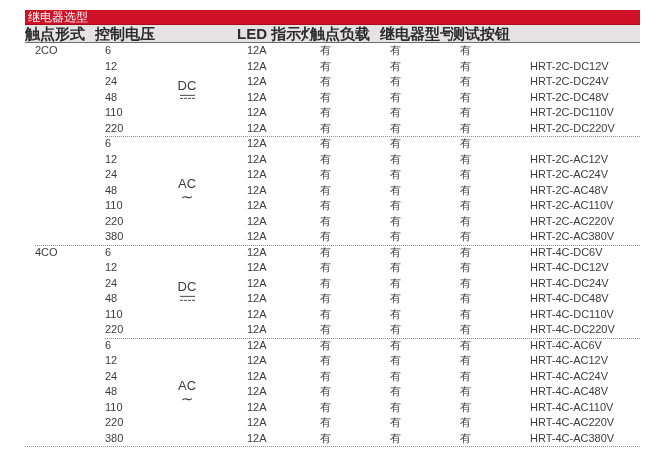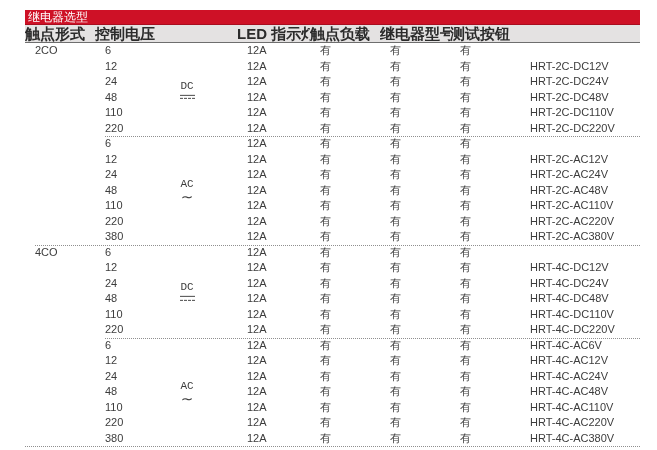--- a/index.html
+++ b/index.html
@@ -49,21 +49,21 @@
     border-top:1px dotted #8f8f8f;
   }
   .symbol{
     position:absolute;
     left:130px;top:50%;
     transform:translateY(-52%);
     width:44px;
     text-align:center;
     pointer-events:none;
   }
-  .sym-label{font-size:11px;line-height:12px;font-family:Liberation Mono, monospace;}
+  .sym-label{font-size:13px;line-height:12px;}
   .dc-glyph{width:15px;margin:3px auto 0;}
   .dc-solid{border-top:1.5px solid #4a4a4a;}
   .dc-dash{border-top:1.5px dashed #4a4a4a;margin-top:2.5px;}
   .ac-glyph{font-size:15px;line-height:9px;margin-top:2px;}
 </style>
 </head>
 <body>
 
 <div class="page">
   <div class="container">
@@ -210,20 +210,21 @@
           </div>
         </div>
         <div class="group sep-full">
           <div class="row grid">
             <div class="cell">4CO</div>
             <div class="cell">6</div>
             <div class="cell">12A</div>
             <div class="cell">有</div>
             <div class="cell">有</div>
             <div class="cell">有</div>
+            <div class="cell">HRT-4C-DC6V</div>
           </div>
           <div class="row grid">
             <div class="cell"></div>
             <div class="cell">12</div>
             <div class="cell">12A</div>
             <div class="cell">有</div>
             <div class="cell">有</div>
             <div class="cell">有</div>
             <div class="cell">HRT-4C-DC12V</div>
           </div>

